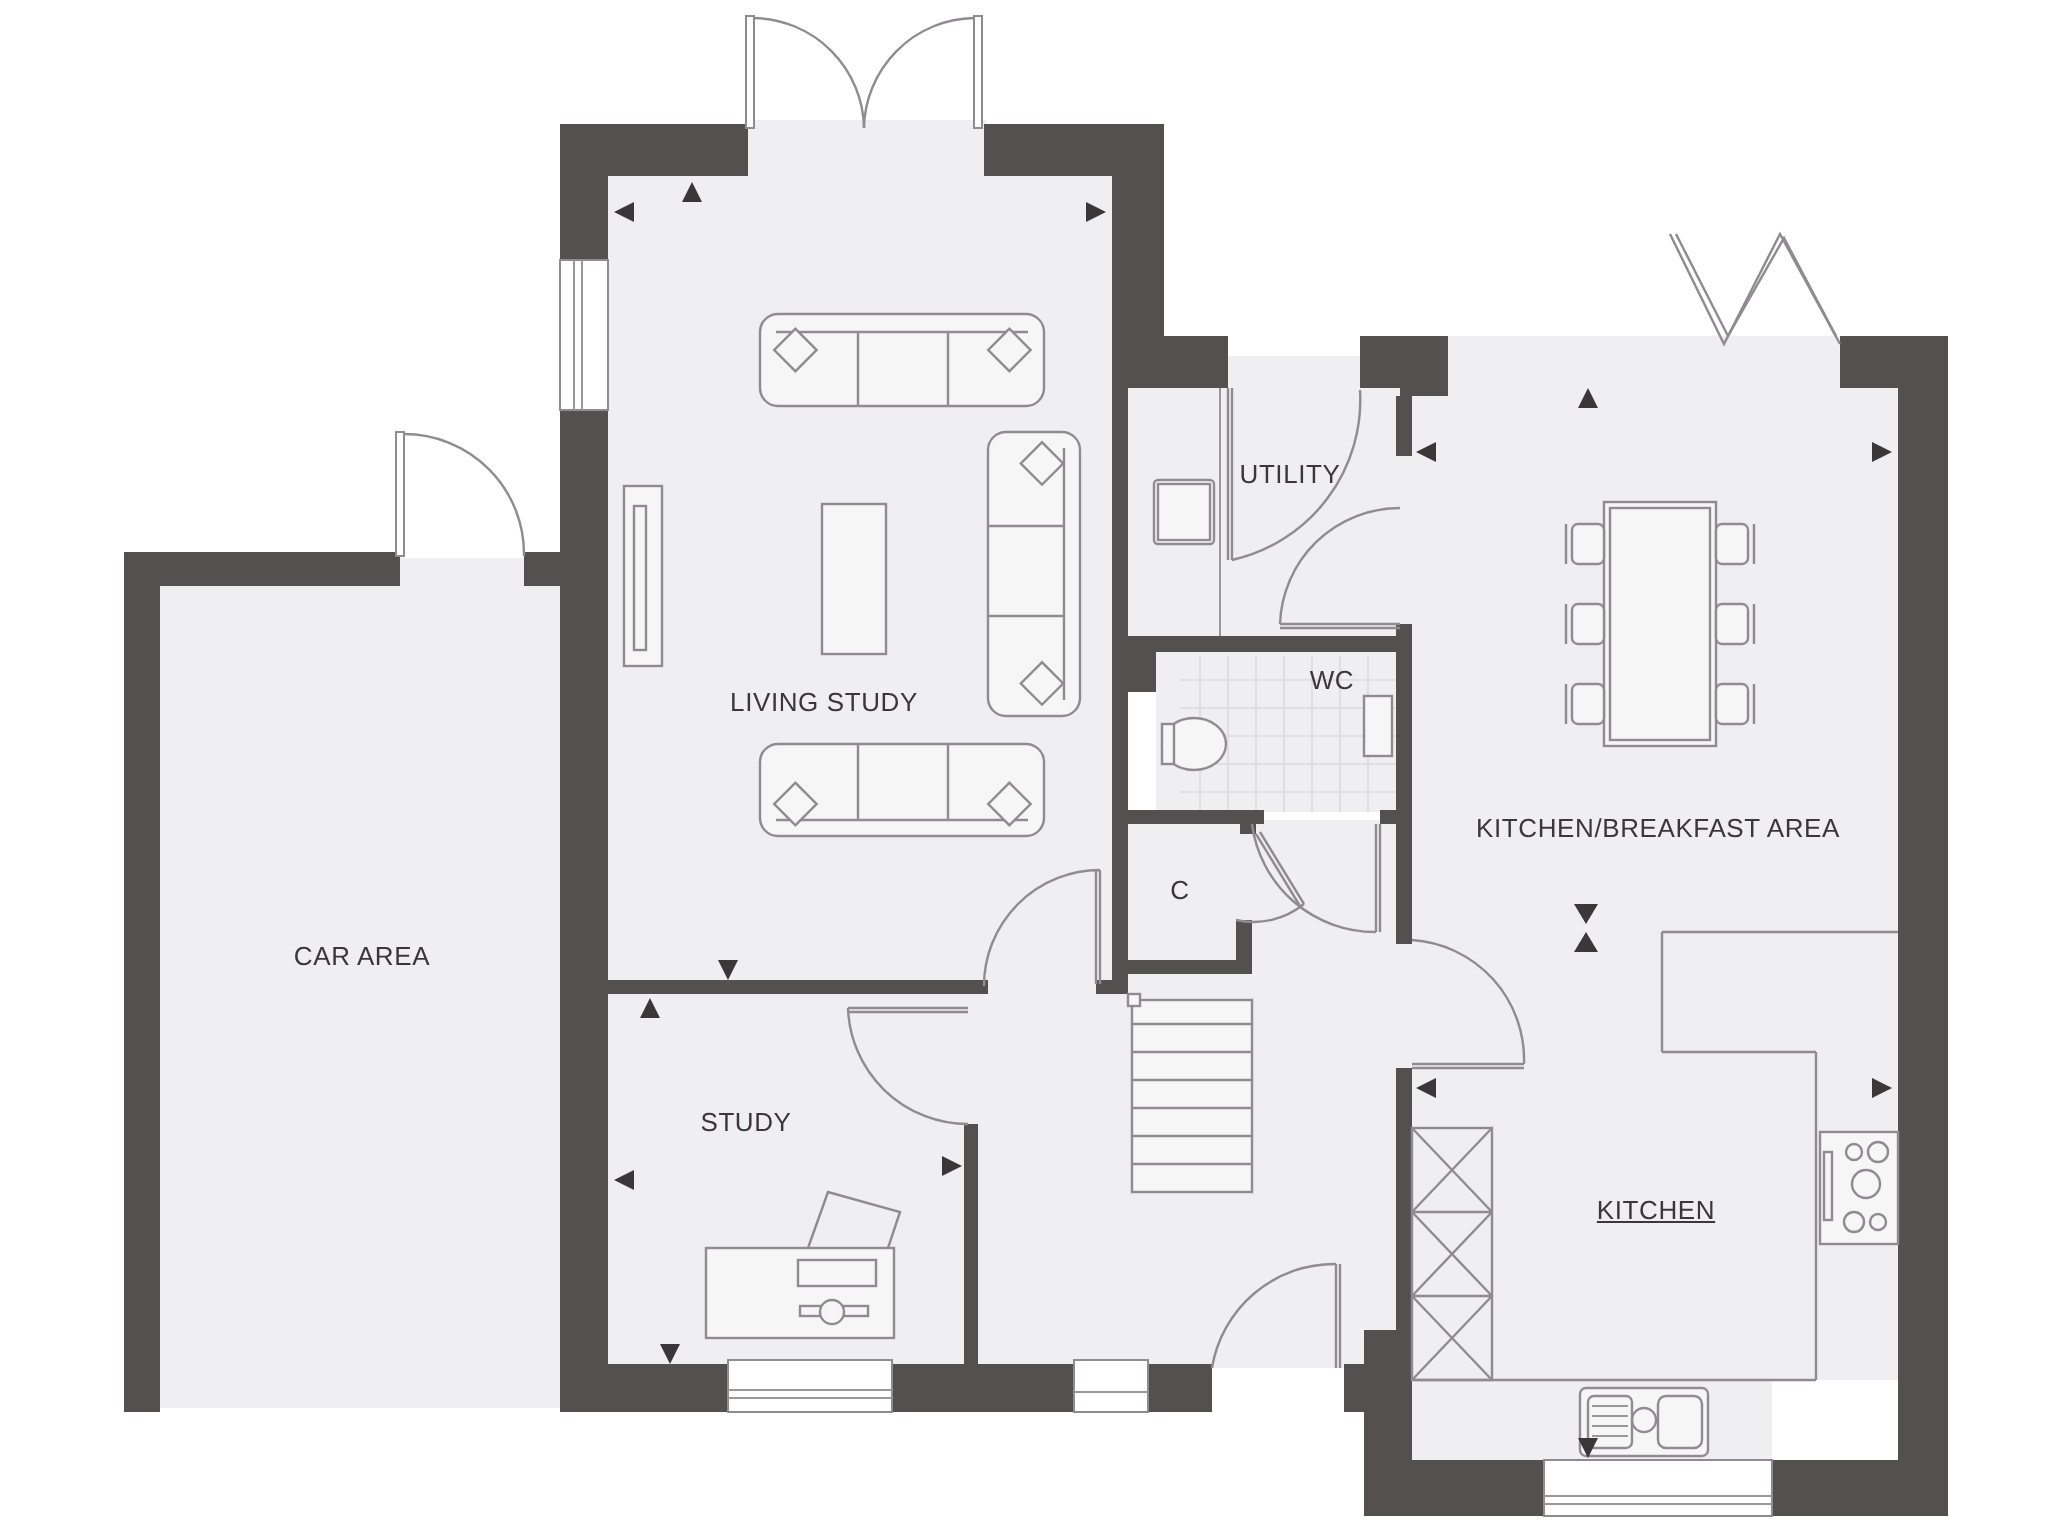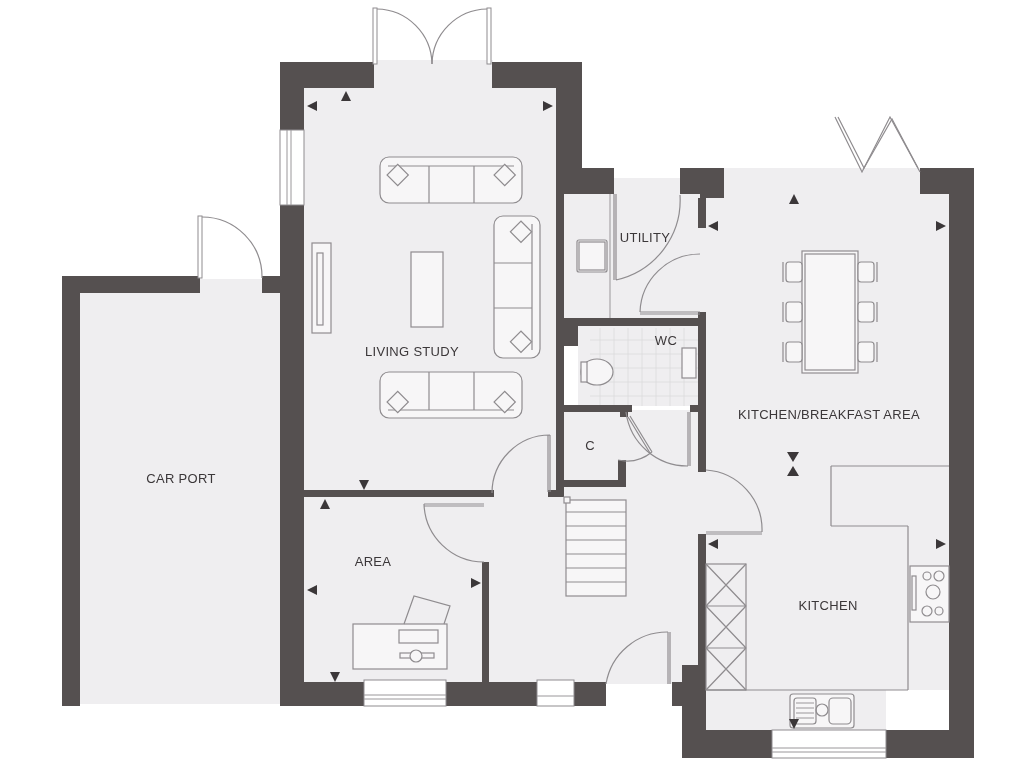--- a/index.html
+++ b/index.html
@@ -241,15 +241,15 @@
     <path class="arrow" d="M946 544 L936 539 L936 549 Z"></path>
     <path class="arrow" d="M789 719 L799 719 L794 729 Z"></path>
   </g>
 </svg>
 
 <div class="label" style="left:412px;top:351px;">LIVING STUDY</div>
 <div class="label" style="left:645px;top:237px;">UTILITY</div>
 <div class="label" style="left:638px;top:340px;margin-left:28px;">WC</div>
 <div class="label" style="left:590px;top:445px;">C</div>
 <div class="label" style="left:829px;top:414px;">KITCHEN/BREAKFAST AREA</div>
-<div class="label" style="left:181px;top:478px;">CAR PORT</div>
-<div class="label" style="left:373px;top:561px;">AREA</div>
-<div class="label" style="left:828px;top:605px;">KITCHEN</div>
+<div class="label" style="left:181px;top:478px;">CAR AREA</div>
+<div class="label" style="left:373px;top:561px;">STUDY</div>
+<div class="label" style="left:828px;top:605px;text-decoration:underline;">KITCHEN</div>
 
 </body></html>

